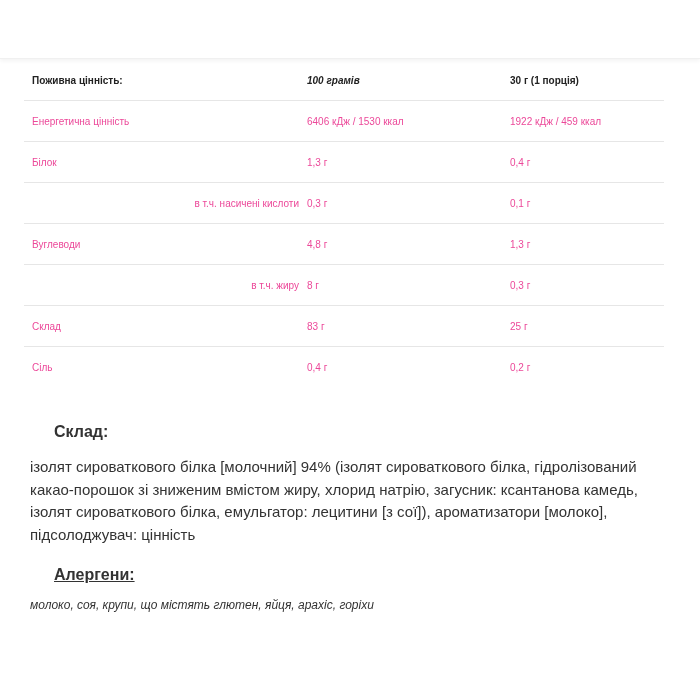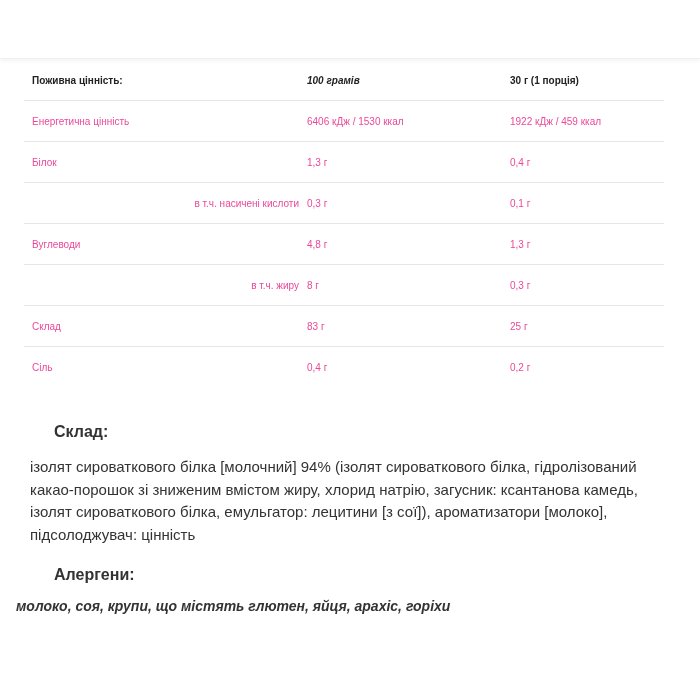--- a/index.html
+++ b/index.html
@@ -68,25 +68,25 @@
       left: 30px;
       top: 456px;
       width: 650px;
       font-size: 15px;
       line-height: 22.5px;
       color: #333333;
     }
     .composition p { margin: 0; }
     .allergens {
       position: absolute;
-      left: 16px;
+      left: 30px;
       top: 598px;
-      font-size: 14px;
+      font-size: 12px;
       font-style: italic;
-      font-weight: bold;
+      font-weight: normal;
       color: #333333;
     }
   </style>
 </head>
 <body>
 
 <div class="topbar"></div>
 
 <div class="content">
   <table class="nutrition">
@@ -137,15 +137,15 @@
 
 <div class="section-title" style="top:423px;">Склад:</div>
 
 <div class="composition">
   <p>ізолят сироваткового білка [молочний] 94% (ізолят сироваткового білка, гідролізований</p>
   <p>какао-порошок зі зниженим вмістом жиру, хлорид натрію, загусник: ксантанова камедь,</p>
   <p>ізолят сироваткового білка, емульгатор: лецитини [з сої]), ароматизатори [молоко],</p>
   <p>підсолоджувач: цінність</p>
 </div>
 
-<div class="section-title" style="top:566px;">Алергени:</div>
+<div class="section-title" style="top:566px;text-decoration:underline;">Алергени:</div>
 
 <div class="allergens">молоко, соя, крупи, що містять глютен, яйця, арахіс, горіхи</div>
 
 </body></html>

